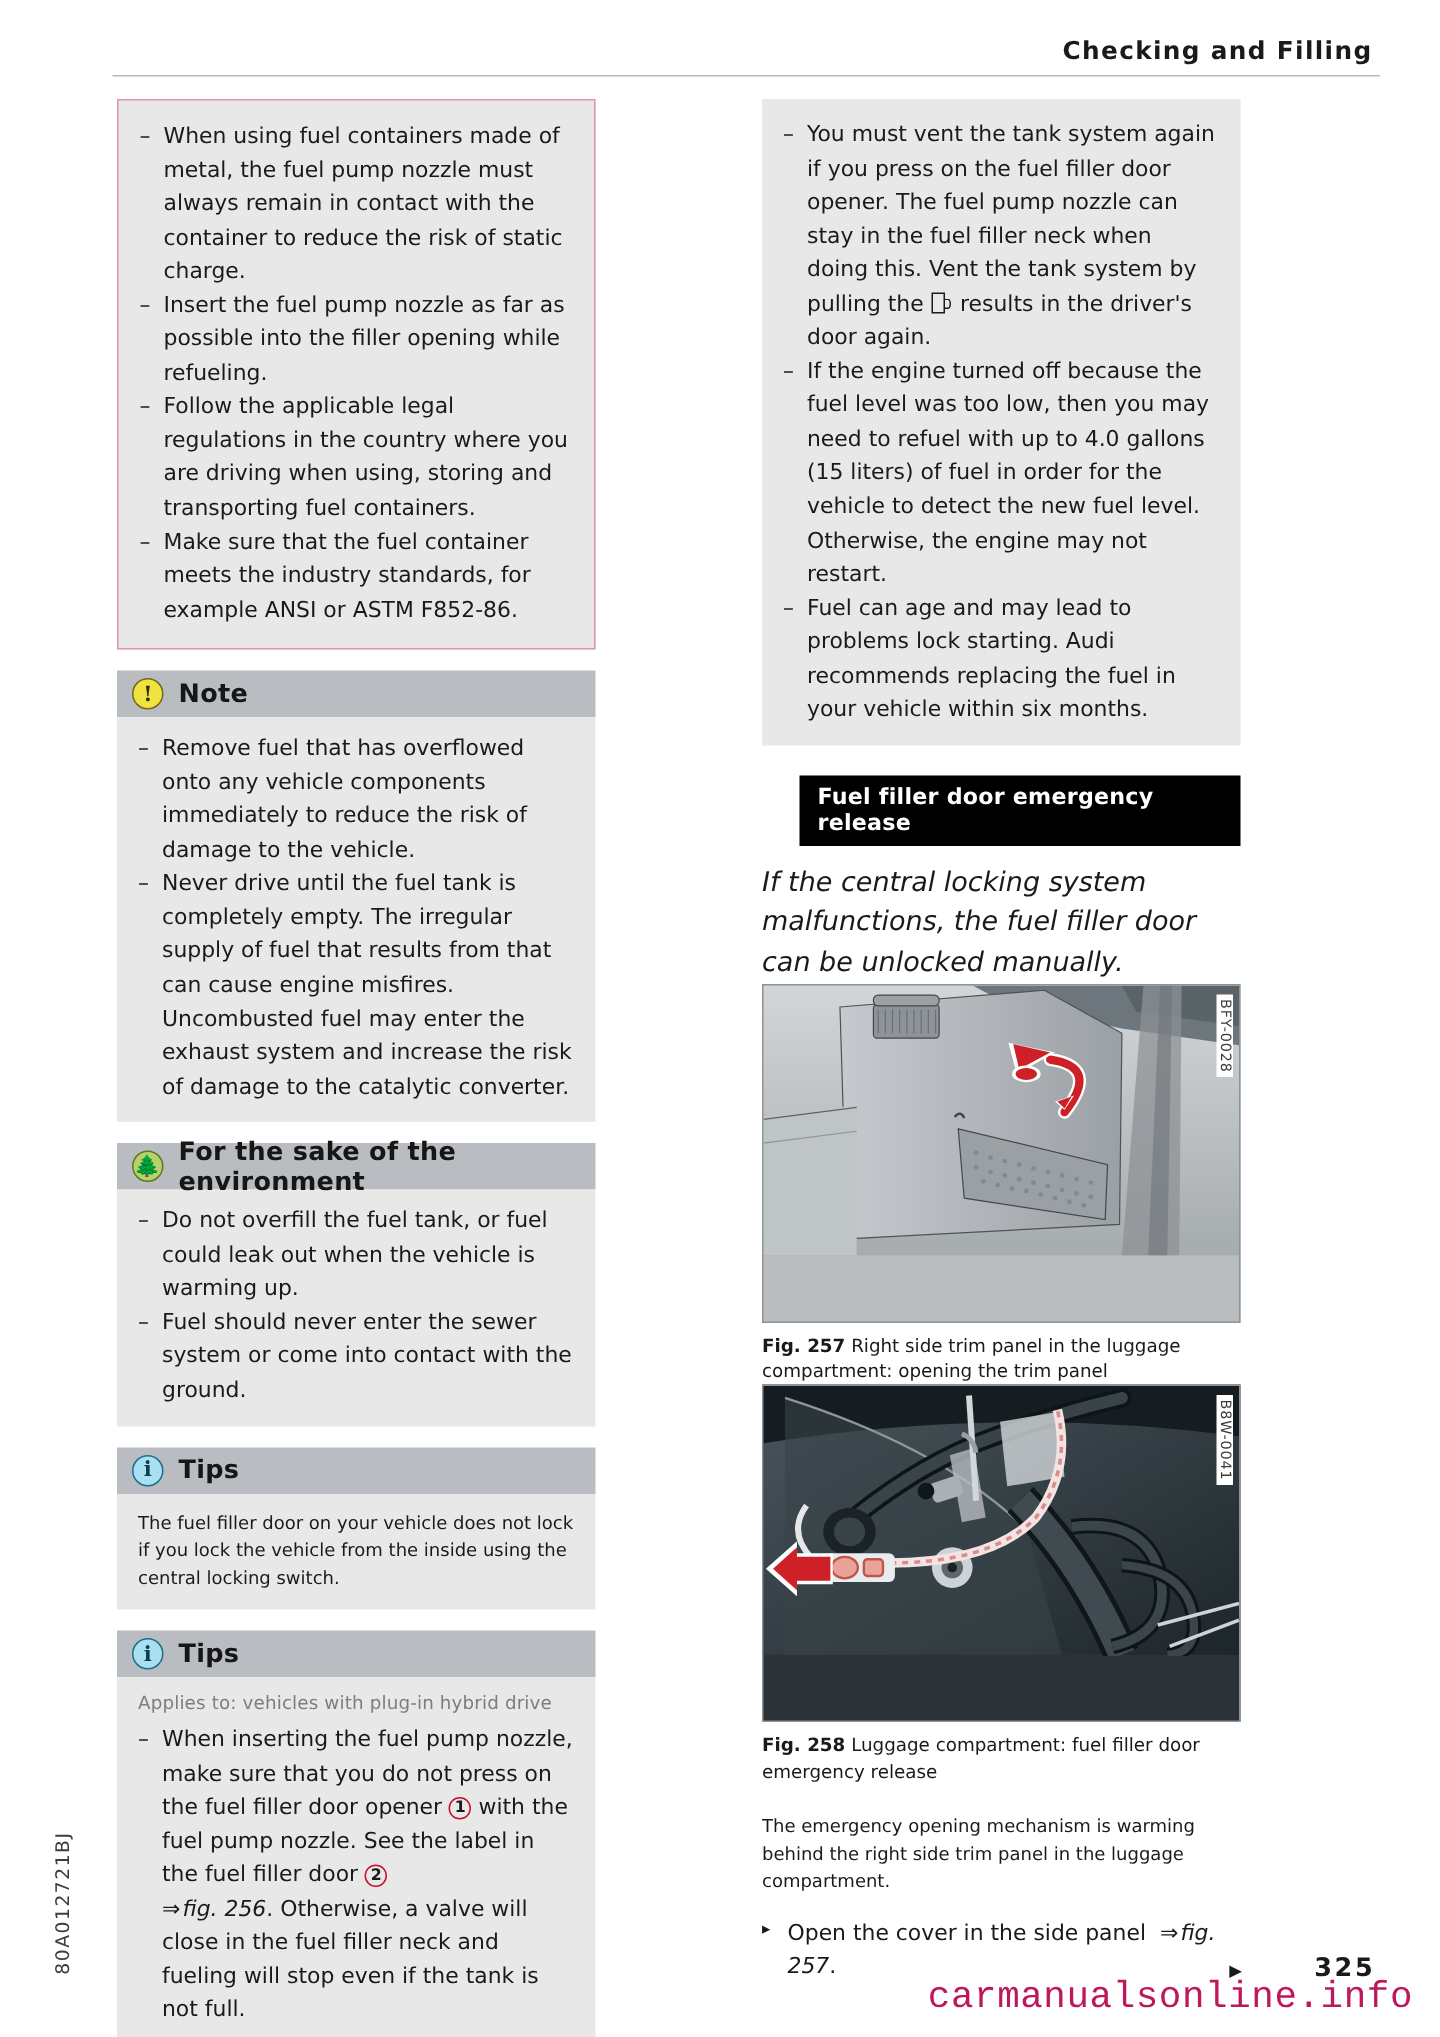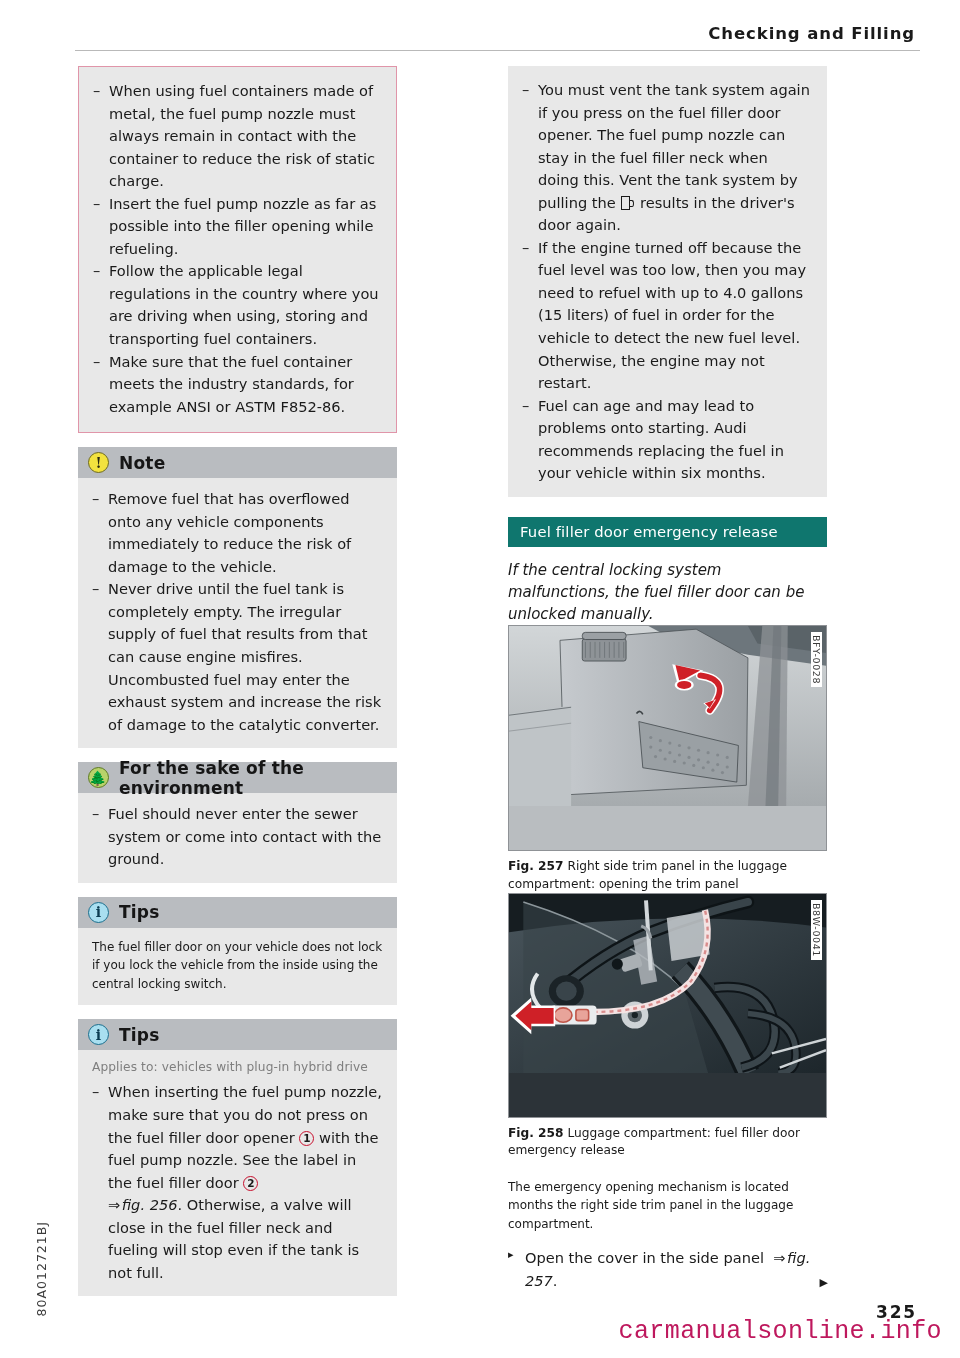--- a/index.html
+++ b/index.html
@@ -132,30 +132,31 @@
   }
   .applies {
     font-size: 12.2px;
     color: #7e7e7e;
     margin-bottom: 7px;
     letter-spacing: 0.1px;
   }
 
   
   .section-bar {
-    background: #0f766e;
+    background: #000000;
     color: #ffffff;
     font-size: 14.8px;
-    font-weight: 400;
+    font-weight: 700;
     padding: 6px 12px 7px 12px;
     letter-spacing: 0.15px;
+    margin-left: 25px;
   }
   .lead-italic {
     font-style: italic;
-    font-size: 15px;
+    font-size: 18px;
     line-height: 1.48;
     color: #1a1a1a;
     margin-top: 12px;
   }
 
   
   .figure { }
   .fig-img {
     width: 100%;
     height: 226px;
@@ -318,20 +319,21 @@
       </div>
     </div>
 
     <div style="margin-top:14px;">
       <div class="box-head">
         <span class="icon-circle icon-env">🌲</span>
         <span class="box-head-label">For the sake of the environment</span>
       </div>
       <div class="box-plain">
         <ul class="dashlist">
+          <li>Do not overfill the fuel tank, or fuel could leak out when the vehicle is warming up.</li>
           <li>Fuel should never enter the sewer system or come into contact with the ground.</li>
         </ul>
       </div>
     </div>
 
     <div style="margin-top:14px;">
       <div class="box-head">
         <span class="icon-circle icon-tips">i</span>
         <span class="box-head-label">Tips</span>
       </div>
@@ -356,21 +358,21 @@
   </div>
 
   <div class="col col-right">
 
     <div class="box-plain" style="padding-top:13px;">
       <ul class="dashlist">
         <li><span>You must vent the tank system again if you press on the fuel filler door opener. The fuel pump nozzle can stay in the fuel filler neck when doing this. Vent the tank system by pulling the</span>
           <span class="fuelglyph"><i class="body"></i><i class="nozz"></i></span>
           <span>results in the driver's door again.</span></li>
         <li>If the engine turned off because the fuel level was too low, then you may need to refuel with up to 4.0 gallons (15 liters) of fuel in order for the vehicle to detect the new fuel level. Otherwise, the engine may not restart.</li>
-        <li>Fuel can age and may lead to problems onto starting. Audi recommends replacing the fuel in your vehicle within six months.</li>
+        <li>Fuel can age and may lead to problems lock starting. Audi recommends replacing the fuel in your vehicle within six months.</li>
       </ul>
     </div>
 
     <div style="margin-top:20px;">
       <div class="section-bar">Fuel filler door emergency release</div>
       <div class="lead-italic">If the central locking system malfunctions, the fuel filler door can be unlocked manually.</div>
     </div>
 
     <div class="figure">
       <div class="fig-img">
@@ -523,21 +525,21 @@
           <path d="M340 218 L398 196" stroke="#cfd4d7" stroke-width="3" fill="none"></path>
         </svg>
         <div class="fig-code">B8W-0041</div>
       </div>
       <div class="fig-cap">
         <b>Fig. 258</b>
         <span>Luggage compartment: fuel filler door emergency release</span>
       </div>
     </div>
 
-    <div class="para" style="margin-top:18px;">The emergency opening mechanism is located months the right side trim panel in the luggage compartment.</div>
+    <div class="para" style="margin-top:18px;">The emergency opening mechanism is warming behind the right side trim panel in the luggage compartment.</div>
 
     <div class="step">
       <span>Open the cover in the side panel</span>
       <span>&nbsp;⇒ </span><span class="xref">fig. 257</span><span>.</span>
       <span class="cont-arrow">▶</span>
     </div>
 
   </div>
 </div>
 

